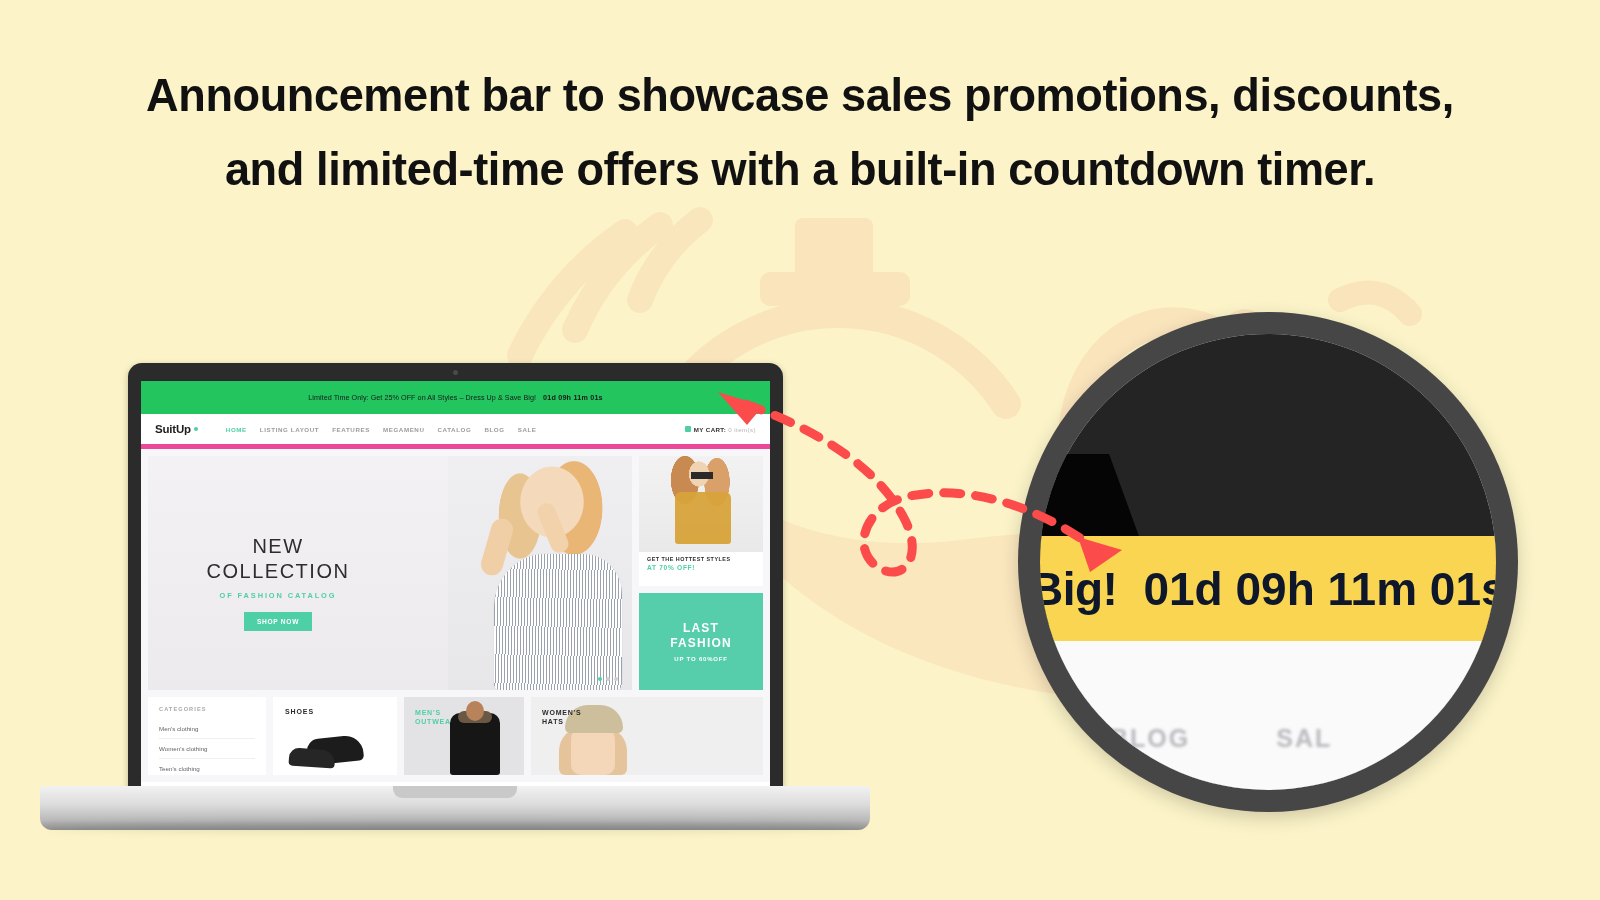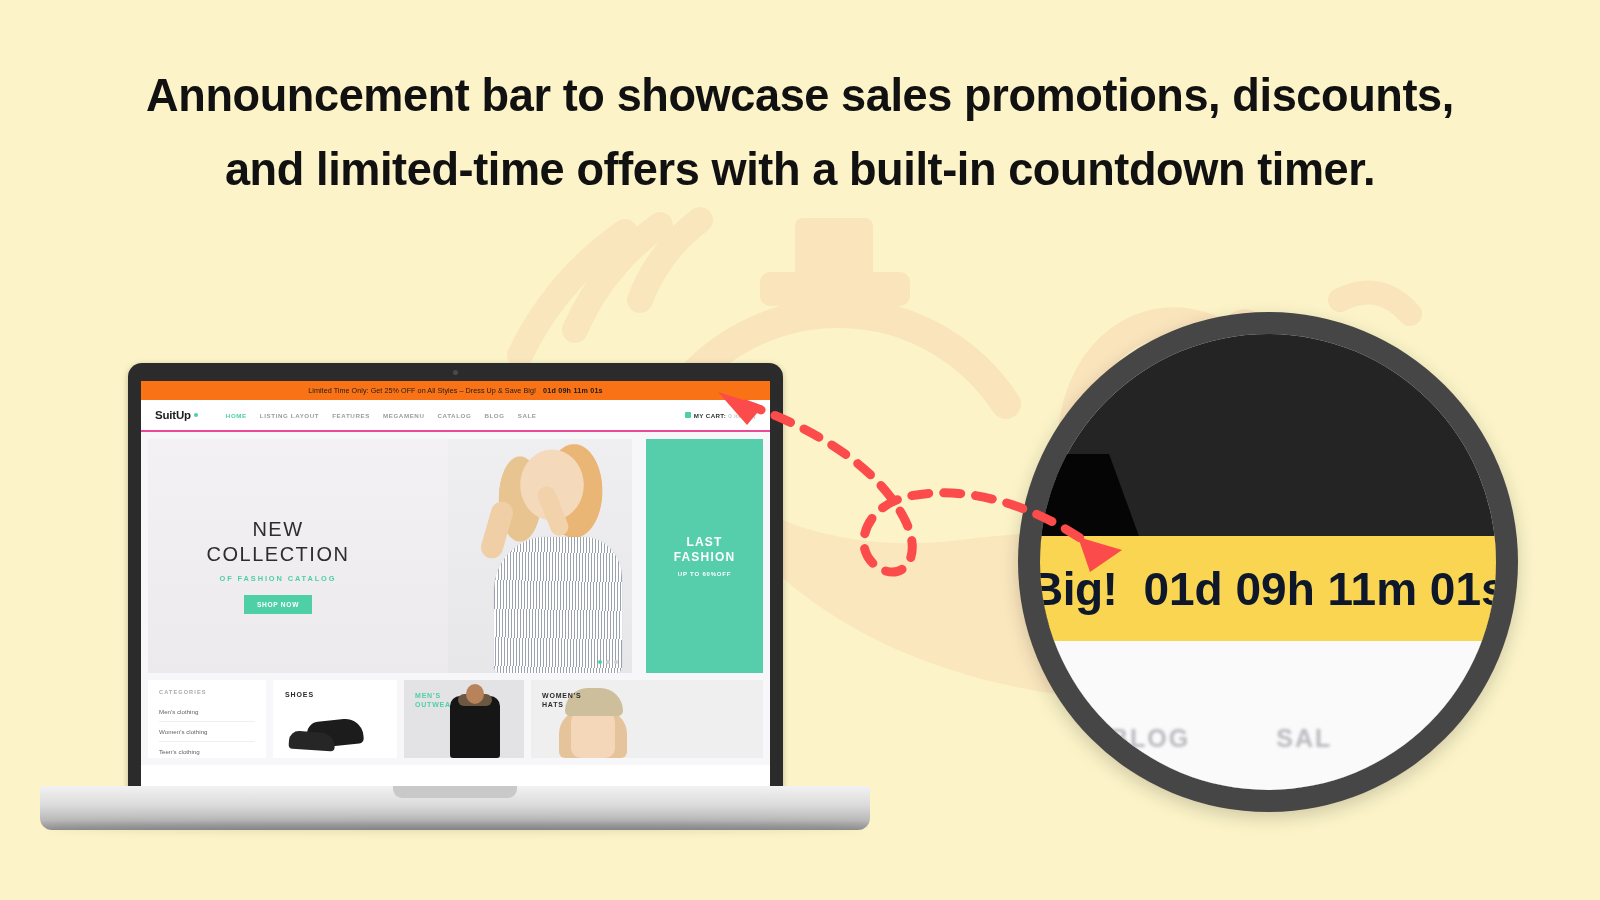--- a/index.html
+++ b/index.html
@@ -52,29 +52,29 @@
     width:124px;height:12px;background:#c9c9c9;
     border-radius:0 0 9px 9px;
   }
   #baseshadow{
     position:absolute;left:6px;top:459px;width:818px;height:10px;
     background:rgba(0,0,0,.10);border-radius:50%;filter:blur(4px);
   }
 
   
   .annbar{
-    height:19px;background:#f97316;
+    height:33px;background:#22c55e;
     display:flex;align-items:center;justify-content:center;
     font-size:7.2px;color:#1a1a1a;letter-spacing:.05px;white-space:nowrap;
   }
   .annbar .timer{font-weight:bold;margin-left:7px;letter-spacing:.2px;}
   .navbar{
     height:30px;background:#ffffff;
     display:flex;align-items:center;padding:0 14px;
-    border-bottom:2px solid #ec4899;
+    border-bottom:5px solid #ec4899;
   }
   .logo{font-size:11.5px;font-weight:bold;color:#1d1d1d;letter-spacing:-.2px;}
   .logodot{display:inline-block;width:4px;height:4px;border-radius:50%;background:#4ecfa6;margin-left:3px;vertical-align:2px;}
   .navlinks{display:flex;gap:13px;margin-left:28px;}
   .navlinks span{font-size:6.2px;letter-spacing:.6px;color:#9b9b9b;font-weight:bold;}
   .navlinks span.active{color:#4ecfa6;}
   .cart{margin-left:auto;display:flex;align-items:center;font-size:6.2px;letter-spacing:.4px;}
   .cartico{width:6px;height:6px;background:#4ecfa6;border-radius:1px;margin-right:3px;}
   .cartlbl{color:#2f2f2f;font-weight:bold;}
   .cartcnt{color:#b4b4b4;margin-left:2px;font-weight:normal;}
@@ -105,21 +105,21 @@
     background:repeating-linear-gradient(92deg,#ffffff 0 2px,#9aa2ad 2px 3px);
     border-radius:40% 30% 6px 6px;
     box-shadow:0 0 0 1px rgba(0,0,0,.02);
   }
   .armL{position:absolute;left:38px;top:62px;width:22px;height:58px;background:#f0cfa7;border-radius:12px;transform:rotate(16deg);}
   .armR{position:absolute;left:96px;top:46px;width:18px;height:52px;background:#f2d2ab;border-radius:10px;transform:rotate(-22deg);}
   .dots{position:absolute;right:14px;bottom:9px;display:flex;gap:4px;}
   .dots i{width:4px;height:4px;border-radius:50%;background:#cfcfcf;display:block;}
   .dots i.on{background:#4ecfa6;}
 
-  .sidecol{width:124px;display:flex;flex-direction:row;gap:7px;}
+  .sidecol{width:124px;display:flex;flex-direction:column;gap:7px;}
   .promo{height:130px;background:#fff;position:relative;overflow:hidden;}
   .promoimg{
     position:absolute;left:0;top:0;width:124px;height:96px;
     background:
       radial-gradient(ellipse 16px 20px at 60px 18px,#f0d3b2 0%,#f0d3b2 62%,rgba(240,211,178,0) 64%),
       radial-gradient(ellipse 20px 34px at 46px 24px,#c98a52 0%,#c98a52 70%,rgba(201,138,82,0) 72%),
       radial-gradient(ellipse 18px 34px at 78px 26px,#d9a06a 0%,#d9a06a 70%,rgba(217,160,106,0) 72%),
       linear-gradient(180deg,#f2f2f3,#e9e9ea);
   }
   .floral{

